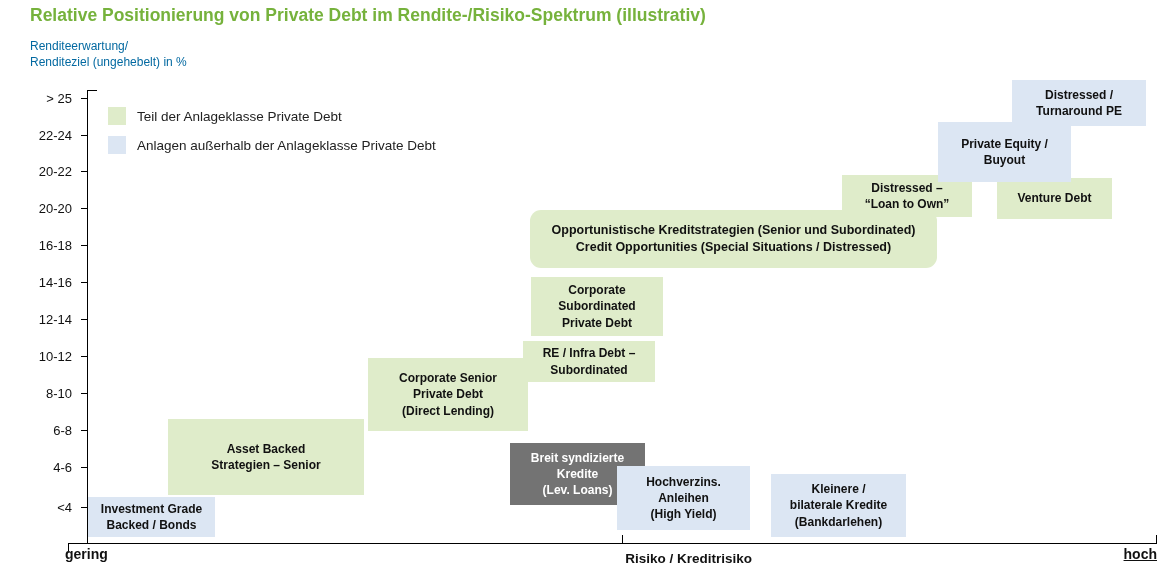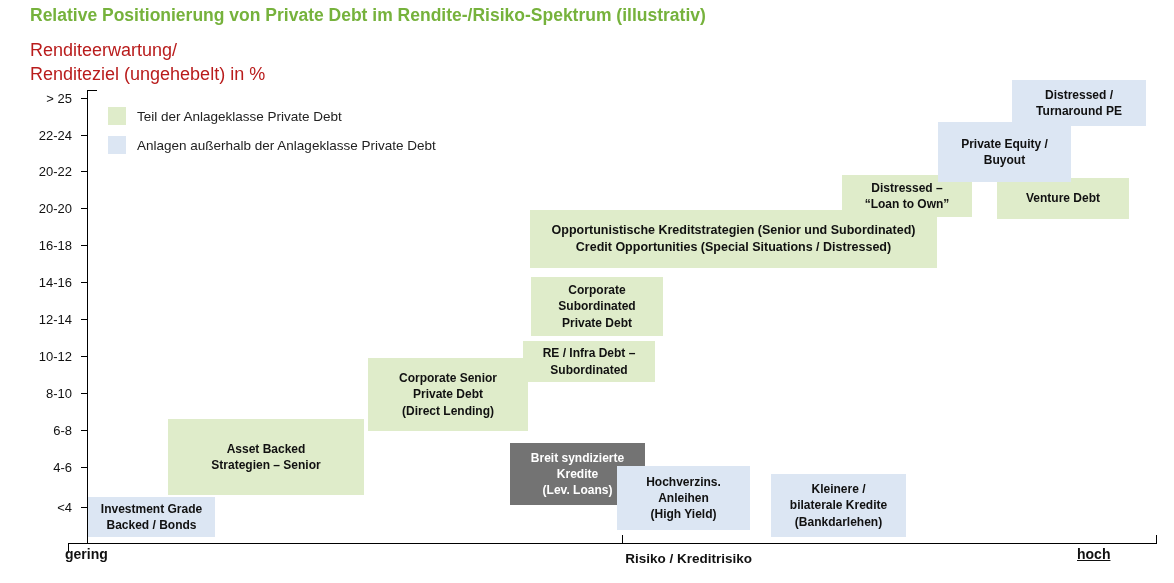--- a/index.html
+++ b/index.html
@@ -4,21 +4,21 @@
 <style>
   html,body{margin:0;padding:0;background:#fff;}
   .stage{
     position:relative;width:1174px;height:583px;background:#ffffff;
     font-family:"Liberation Sans",sans-serif;color:#1a1a1a;overflow:hidden;
   }
   .title{
     position:absolute;left:30px;top:5px;font-size:17.5px;font-weight:bold;color:#76b23c;
   }
   .ylabel{
-    position:absolute;left:30px;top:38px;font-size:18px;line-height:1.35;color:#b91c1c;white-space:pre;
+    position:absolute;left:30px;top:38px;font-size:12px;line-height:1.35;color:#0369a1;white-space:pre;
   }
   .axis{position:absolute;background:#000;}
   .ytick{position:absolute;left:81px;width:7px;height:1px;background:#000;}
   .yticklabel{
     position:absolute;left:10px;width:62px;text-align:right;font-size:13px;color:#111;
   }
   .xlab{position:absolute;font-size:14px;font-weight:bold;color:#111;}
   .legend-swatch{position:absolute;width:18px;height:18px;}
   .legend-label{position:absolute;font-size:13.5px;color:#222;}
   .box{
@@ -72,28 +72,28 @@
   <div class="yticklabel" style="top:460px;">4-6</div>
   <div class="yticklabel" style="top:500px;">&lt;4</div>
 
   <div class="axis" style="left:68px;top:543px;width:1089px;height:1px;"></div>
   <div class="axis" style="left:68px;top:543px;width:1px;height:8px;"></div>
   <div class="axis" style="left:622px;top:535px;width:1px;height:8px;"></div>
   <div class="axis" style="left:1156px;top:535px;width:1px;height:8px;"></div>
 
   <div class="xlab" style="left:65px;top:546px;">gering</div>
   <div class="xlab" style="left:548px;top:551px;width:204px;text-align:right;font-size:13.5px;">Risiko / Kreditrisiko</div>
-  <div class="xlab" style="left:1077px;top:546px;width:80px;text-align:left;text-decoration:underline;">hoch</div>
+  <div class="xlab" style="left:1077px;top:546px;width:80px;text-align:right;text-decoration:underline;">hoch</div>
 
   <div class="legend-swatch" style="left:108px;top:107px;background:#dfecca;"></div>
   <div class="legend-label" style="left:137px;top:109px;">Teil der Anlageklasse Private Debt</div>
   <div class="legend-swatch" style="left:108px;top:136px;background:#dce6f3;"></div>
   <div class="legend-label" style="left:137px;top:138px;">Anlagen außerhalb der Anlageklasse Private Debt</div>
 
-  <div class="box g wide" style="left:530px;top:210px;width:407px;height:58px;">Opportunistische Kreditstrategien (Senior und Subordinated)
+  <div class="box g wide" style="left:530px;top:210px;width:407px;height:58px;border-radius:11px;">Opportunistische Kreditstrategien (Senior und Subordinated)
 Credit Opportunities (Special Situations / Distressed)</div>
   <div class="box g" style="left:531px;top:277px;width:132px;height:59px;">Corporate
 Subordinated
 Private Debt</div>
   <div class="box g" style="left:368px;top:358px;width:160px;height:73px;">Corporate Senior
 Private Debt
 (Direct Lending)</div>
   <div class="box g" style="left:523px;top:341px;width:132px;height:41px;">RE / Infra Debt –
 Subordinated</div>
   <div class="box g" style="left:168px;top:419px;width:196px;height:76px;">Asset Backed
@@ -104,20 +104,20 @@
 Kredite
 (Lev. Loans)</div>
   <div class="box b" style="left:617px;top:466px;width:133px;height:64px;">Hochverzins.
 Anleihen
 (High Yield)</div>
   <div class="box b" style="left:771px;top:474px;width:135px;height:63px;">Kleinere /
 bilaterale Kredite
 (Bankdarlehen)</div>
   <div class="box g" style="left:842px;top:175px;width:130px;height:42px;">Distressed –
 “Loan to Own”</div>
-  <div class="box g" style="left:997px;top:178px;width:132px;height:41px;">Venture Debt</div>
+  <div class="box g" style="left:997px;top:178px;width:115px;height:41px;">Venture Debt</div>
   <div class="box b" style="left:938px;top:122px;width:133px;height:60px;">Private Equity /
 Buyout</div>
   <div class="box b" style="left:1012px;top:80px;width:134px;height:46px;">Distressed /
 Turnaround PE</div>
 
 
 </div>
 
 </body></html>

